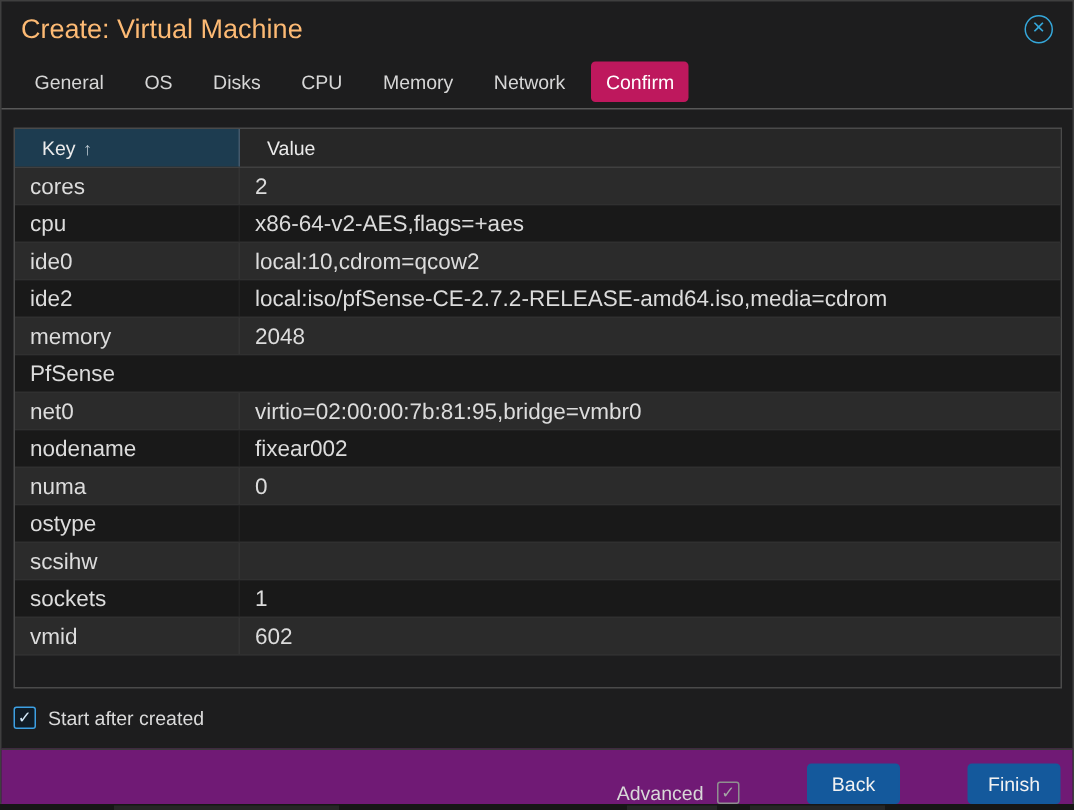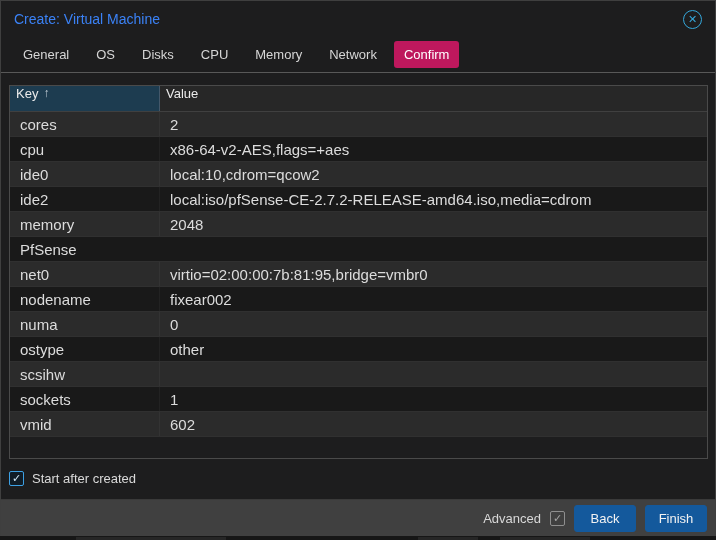--- a/index.html
+++ b/index.html
@@ -4,38 +4,38 @@
 <style>
   * { margin:0; padding:0; box-sizing:border-box; }
   html,body { width:716px; height:540px; background:#141414; overflow:hidden;
               font-family:"Liberation Sans", sans-serif; }
 
   .dialog { position:absolute; left:0; top:0; width:716px; height:536px;
             background:#1d1d1e; border:1px solid #3f3f3f; }
 
   
   .titlebar { height:36px; display:flex; align-items:center; padding:0 13px; }
-  .title { color:#3b82f6; font-size:14px; }
+  .title { color:#fdba74; font-size:18px; }
   .close-btn { margin-left:auto; width:19px; height:19px; border:1px solid #35a7da;
                border-radius:50%; color:#35a7da; font-size:11px; line-height:17px;
                text-align:center; cursor:pointer; }
 
   
   .tabbar { height:35px; display:flex; align-items:center; padding:0 12px; gap:7px; }
   .tab { background:transparent; border:none; color:#d6d6d6; font-size:13px;
          font-family:inherit; padding:6px 10px; border-radius:3px; cursor:pointer; }
   .tab.active { background:#be185d; color:#ffffff; }
   .tab-sep { border-top:1px solid #585858; }
 
   
   .grid { position:absolute; left:8px; top:84px; width:699px; height:374px;
           border:1px solid #4a4a4a; background:#1d1d1e; overflow:hidden; }
   .grid-header { display:flex; height:26px; background:#272727;
                  border-bottom:1px solid #404040; color:#ebebeb; font-size:13px; }
-  .hcell { display:flex; align-items:flex-start; padding-left:6px; cursor:pointer; }
+  .hcell { display:flex; align-items:center; padding-left:18px; cursor:pointer; }
   .hcell.key-col { width:150px; background:#1d3c50; border-right:1px solid #44586a; }
   .hcell.val-col { flex:1; }
   .sort-arrow { margin-left:5px; color:#c2cdd6; font-size:12px; }
 
   .grid-row { display:flex; height:25px; color:#dcdcdc; font-size:15px;
               border-bottom:1px solid #303030; cursor:pointer; }
   .grid-row.light { background:#2b2b2b; }
   .grid-row.dark  { background:#191919; }
   .rk { width:150px; padding-left:10px; display:flex; align-items:center;
         border-right:1px solid rgba(255,255,255,0.04); }
@@ -47,26 +47,26 @@
               align-items:center; justify-content:center; font-size:11px;
               cursor:pointer; flex:none; }
   .checkbox.blue { border:1px solid #3da0e3; color:#d5ebfa; background:#101c26; }
   .checkbox.gray { border:1px solid #8f8f8f; color:#a5a5a5; background:transparent; }
 
   .start-row { position:absolute; left:8px; top:470px; display:flex;
                align-items:center; gap:8px; color:#dadada; font-size:13px; }
 
   
   .footer { position:absolute; left:0; top:498px; width:714px; height:37px;
-            background:#404040; border-top:1px solid #3a3a3a; display:flex;
-            align-items:center; justify-content:flex-end; gap:9px; padding:0 8px; }
+            background:#701a75; border-top:1px solid #3a3a3a; display:flex;
+            align-items:flex-end; justify-content:flex-end; gap:9px; padding:0 8px; }
   .footer-label { color:#d8d8d8; font-size:13px; }
   .btn { background:#14599c; border:1px solid #14599c; border-radius:3px;
          color:#f2f2f2; font-size:13px; font-family:inherit; padding:5px 0;
-         width:62px; text-align:center; cursor:pointer; }
+         width:62px; text-align:center; cursor:pointer;margin-left:36px; }
 
   
   .bg-sliver { position:absolute; left:0; top:536px; width:716px; height:4px;
                background:#161616; }
   .bg-sliver .frag { position:absolute; top:1px; height:3px; background:#262626; }
   .frag.f1 { left:76px;  width:150px; }
   .frag.f2 { left:418px; width:60px; }
   .frag.f3 { left:500px; width:90px; }
 </style>
 </head>
@@ -131,21 +131,20 @@
         <div class="grid-row dark">
           <div class="rk">nodename</div>
           <div class="rv">fixear002</div>
         </div>
         <div class="grid-row light">
           <div class="rk">numa</div>
           <div class="rv">0</div>
         </div>
         <div class="grid-row dark">
           <div class="rk">ostype</div>
-          <div class="rv">other</div>
         </div>
         <div class="grid-row light">
           <div class="rk">scsihw</div>
         </div>
         <div class="grid-row dark">
           <div class="rk">sockets</div>
           <div class="rv">1</div>
         </div>
         <div class="grid-row light">
           <div class="rk">vmid</div>

